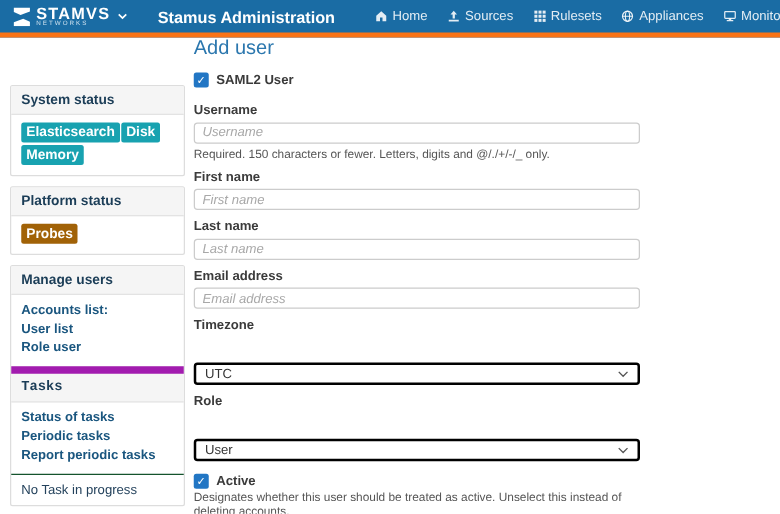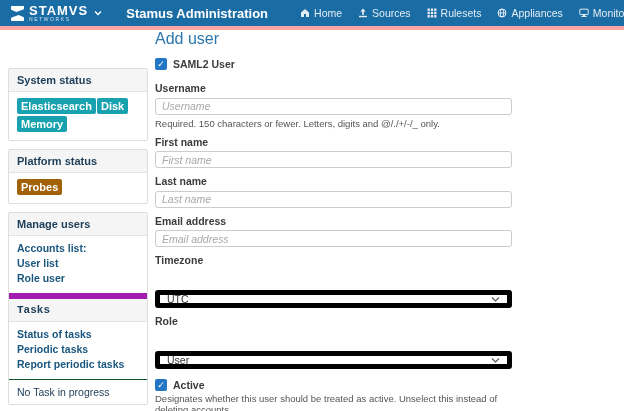--- a/index.html
+++ b/index.html
@@ -1,20 +1,20 @@
 <!DOCTYPE html>
 <html><head>
 <meta charset="utf-8">
 <style>
   * { margin:0; padding:0; box-sizing:border-box; }
   html,body { width:624px; height:411px; overflow:hidden; background:#fff;
     font-family:"Liberation Sans", sans-serif; color:#333; }
 
   
-  .navbar { height:30px; background:#1a6ca4; border-bottom:4px solid #fca5a5;
+  .navbar { height:30px; background:#1a6ca4; border-bottom:4px solid #f97316;
     display:flex; align-items:center; padding:0 10px; color:#fff; }
   .brand { display:flex; align-items:center; gap:4px; cursor:pointer; }
   .brand-mark { width:15px; height:15px; }
   .brand-text { line-height:1; }
   .brand-name { font-size:13px; font-weight:bold; letter-spacing:1px; display:block; }
   .brand-sub { font-size:5px; letter-spacing:1.6px; display:block; color:#cfe2ef; }
   .brand-caret { margin-left:2px; }
   .nav-title { font-size:13px; font-weight:bold; margin-left:24px; white-space:nowrap; }
   .nav-items { display:flex; align-items:center; gap:16px; margin-left:32px; }
   .nav-item { display:flex; align-items:center; gap:4px; font-size:10.5px;
@@ -44,21 +44,21 @@
   .checkbox { width:12px; height:12px; background:#2276c4; border-radius:2px; flex:none;
     display:flex; align-items:center; justify-content:center; cursor:pointer; }
   .checkbox::after { content:"✓"; color:#fff; font-size:9px; line-height:1; }
   .check-label { font-size:10.5px; font-weight:bold; color:#3b3b3b; }
   .form-group { margin-bottom:7px; }
   .field-label { display:block; font-size:10.5px; font-weight:bold; color:#3b3b3b; margin-bottom:2px; }
   .text-input { width:100%; height:17px; border:1px solid #ccc; border-radius:3px;
     padding:1px 6px; font-size:10.5px; font-family:"Liberation Sans", sans-serif; color:#333; outline:none; }
   .text-input::placeholder { color:#a8a8a8; font-style:italic; opacity:1; }
   .help-text { font-size:9.5px; color:#555; margin-top:3px; line-height:11px; }
-  .select-box { width:100%; height:18px; border:5px solid #000000; border-radius:3px;
+  .select-box { width:100%; height:18px; border:2px solid #000000; border-radius:3px;
     display:flex; align-items:center; justify-content:space-between; padding:0 7px;
     font-size:10.5px; color:#333; cursor:pointer; background:#fff;margin-top:24px; }
   .select-box svg { flex:none; }
   .active-help { font-size:9.5px; color:#555; margin:2px 0 0 0; line-height:11px; }
   .btn-add { margin-top:8px; display:inline-flex; align-items:center; gap:5px;
     background:#114d7c; color:#fff; border:none; border-radius:3px; padding:4px 10px;
     font-size:10.5px; font-weight:normal; font-family:"Liberation Sans", sans-serif; cursor:pointer; }
   .btn-add .check-icon::before { content:"✓"; font-size:10px; }
 </style>
 </head>

